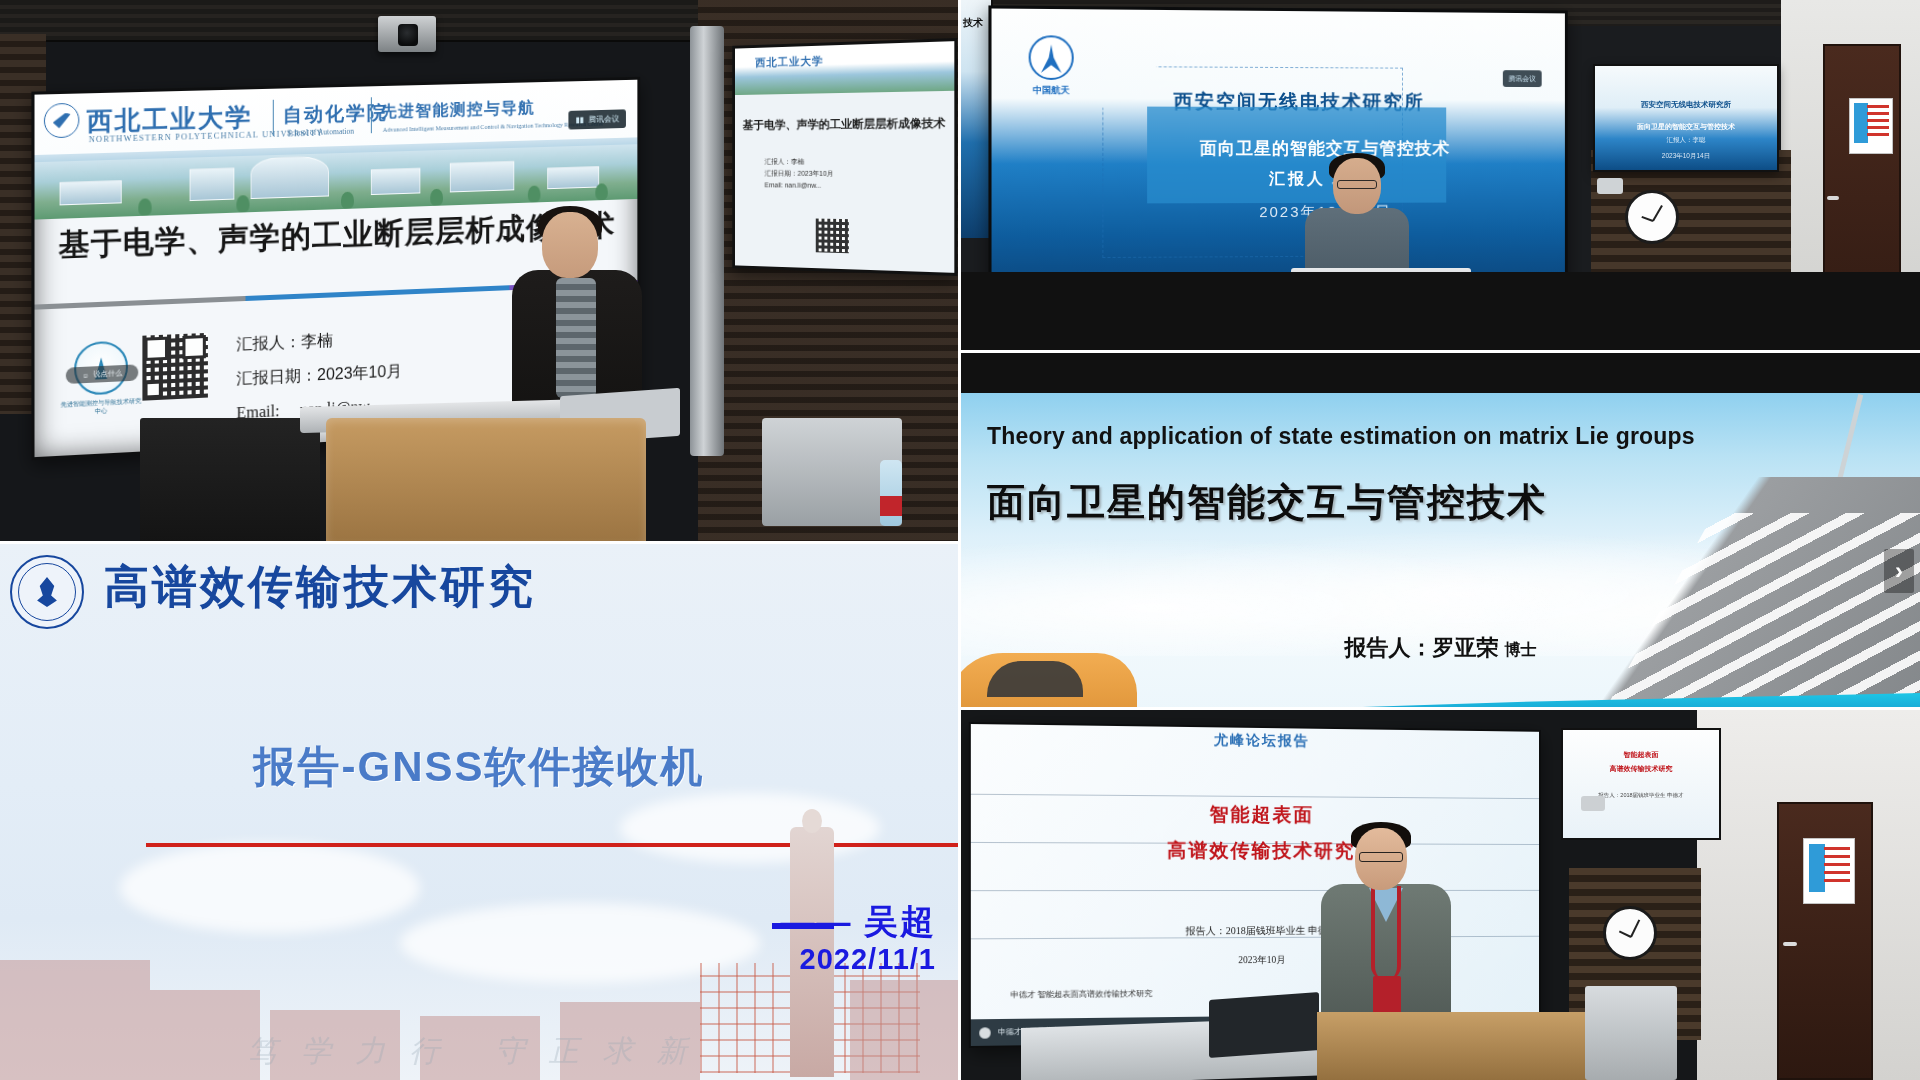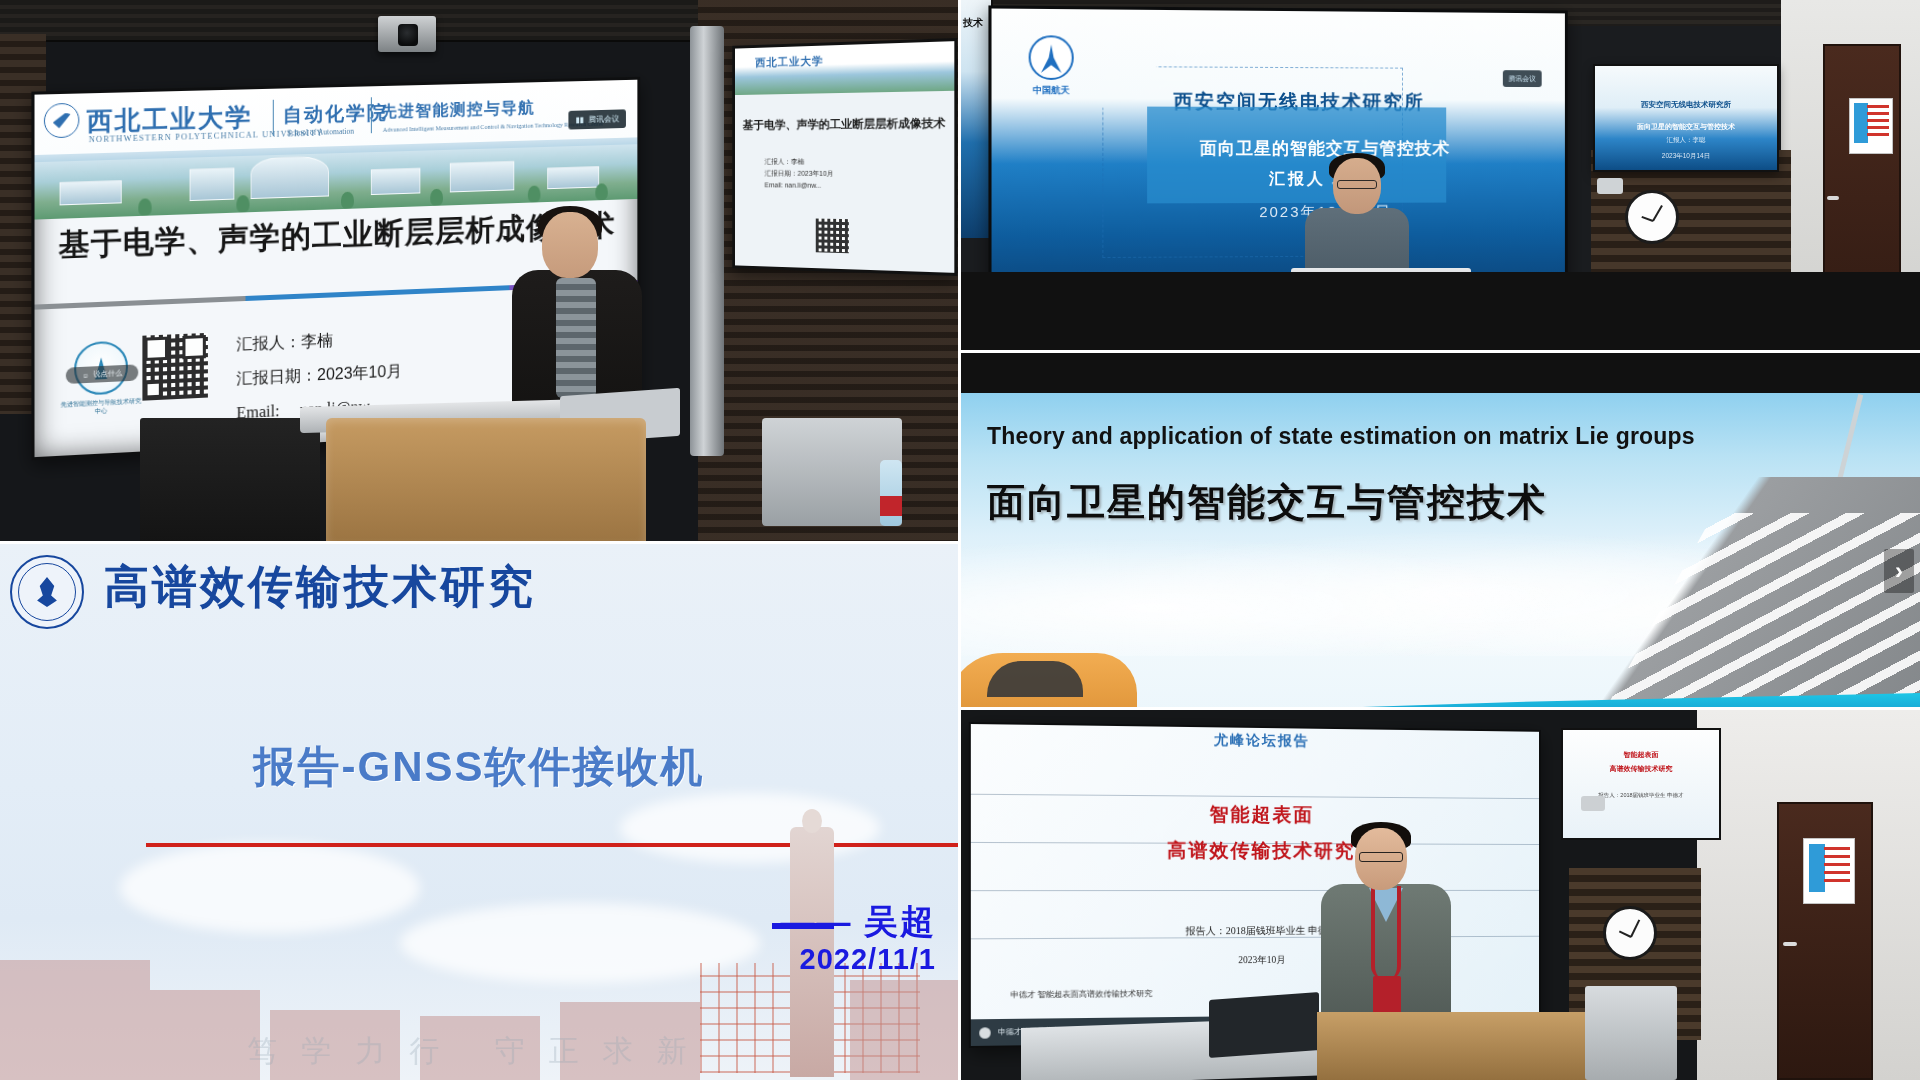--- a/index.html
+++ b/index.html
@@ -184,21 +184,21 @@
   }
   .hdu-redline { position:absolute; left:146px; top:300px; width:812px; height:4px; background:#d0211b; }
   .hdu-dash { position:absolute; right:124px; top:380px; width:62px; height:6px; background:#1a1ae0;}
   .hdu-name { position:absolute; right:22px; top:356px; font-size:34px; font-weight:bold; color:#1a1ae0; letter-spacing:2px;}
   .hdu-date { position:absolute; right:22px; top:400px; font-size:29px; font-weight:bold; color:#1a1ae0; letter-spacing:1px;}
   .hdu-building { position:absolute; bottom:0; background: rgba(196,152,150,.55); }
   .hdu-tower { position:absolute; left:790px; top:284px; width:44px; height:250px;
     background: linear-gradient(180deg,#e2d5d2,#c8a9a4); border-radius:6px 6px 0 0;}
   .hdu-tower::before{content:'';position:absolute;left:12px;top:-18px;width:20px;height:24px;border-radius:50%;background:#e5dad6;}
   .hdu-wm { position:absolute; bottom:8px; left:0; right:0; text-align:center; font-size:30px;
-    color:rgba(150,165,180,.30); letter-spacing:24px; font-family:"Liberation Serif",serif; }
+    color:rgba(150,165,180,.30); letter-spacing:24px; font-family:"Liberation Serif",serif;font-style:italic; }
   .hdu-scaffold { position:absolute; left:700px; top:420px; width:220px; height:110px;
     background: repeating-linear-gradient(90deg, rgba(200,90,70,.45) 0 2px, transparent 2px 18px),
                 repeating-linear-gradient(0deg, rgba(200,90,70,.45) 0 2px, transparent 2px 16px); }
 
   
   #panel-c { left: 961px; top: 0; width: 959px; height: 272px; background: #1a1c1f; }
   .c-ceil { position:absolute; left:0; top:0; width:100%; height:26px;
     background: repeating-linear-gradient(180deg,#1e1c1a 0 4px,#2a2723 4px 8px); }
   .c-slats { position:absolute; left:630px; top:150px; width:200px; height:202px;
     background: repeating-linear-gradient(180deg,#46372a 0 7px,#291f17 7px 14px); }
@@ -523,20 +523,24 @@
 
   <div class="panel" id="panel-d">
     <div class="d-clouds"></div>
     <div class="d-pole"></div>
     <div class="d-road"></div>
     <div class="d-road-stripes"></div>
 
     <div class="d-en">Theory and application of state estimation on matrix Lie groups</div>
     <div class="d-cn">面向卫星的智能交互与管控技术</div>
 
+    <div class="d-speaker">
+      <span>报告人：罗亚荣</span>
+      <small>博士</small>
+    </div>
 
     <div class="d-car">
       <span class="d-car-w1"></span>
       <span class="d-car-w2"></span>
     </div>
     <div class="d-wave"></div>
     <div class="d-next">›</div>
   </div>
 
   <div class="panel" id="panel-e">

